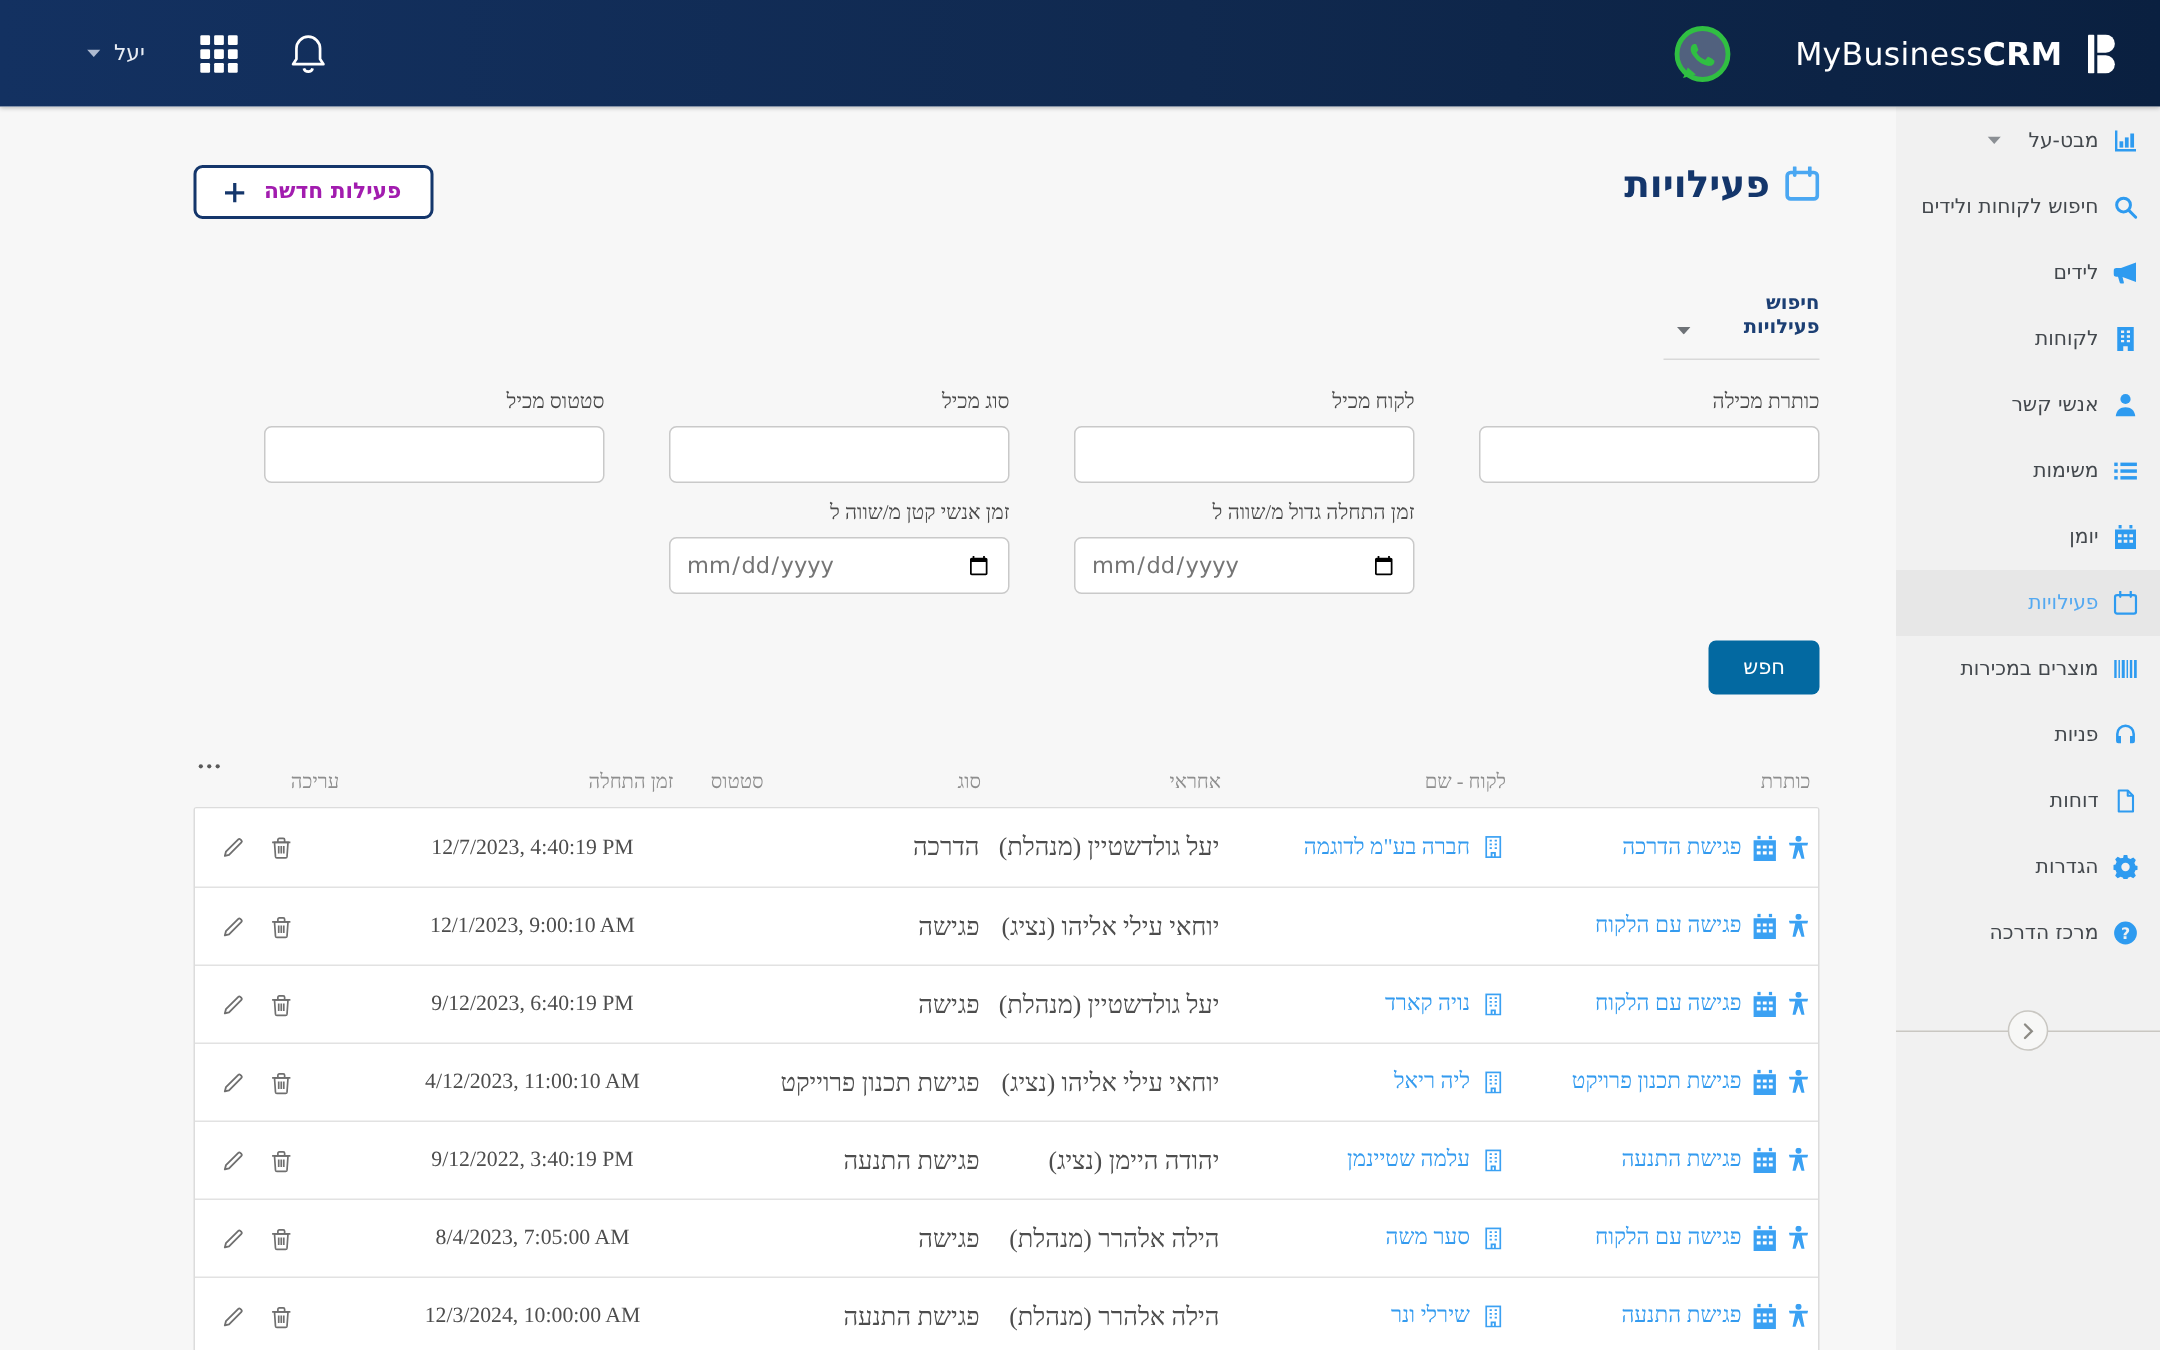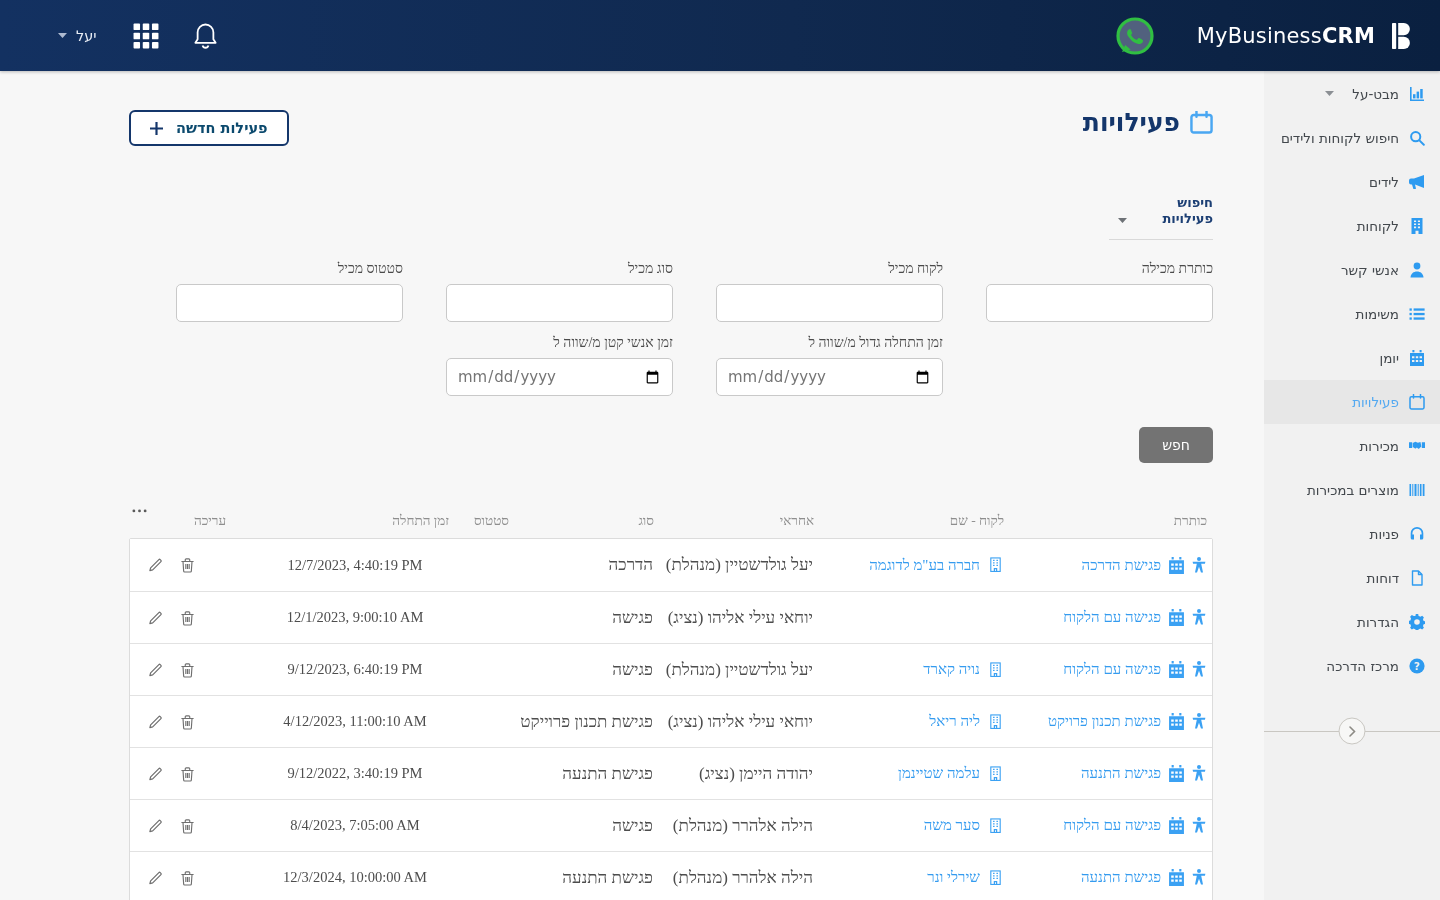--- a/index.html
+++ b/index.html
@@ -61,21 +61,21 @@
 
   
   .main { flex:1; padding:37px 51px 0 131px; }
 
   .title-row { display:flex; justify-content:space-between; align-items:flex-start; }
   .page-title { display:flex; align-items:center; gap:10px; color:#14366b; font-size:25px; font-weight:700; }
   .page-title .t-icon { width:23px; height:23px; color:#4aa7f2; }
   .new-btn {
     display:flex; align-items:center; gap:13px;
     background:#fff; border:2px solid #14366b; border-radius:6px;
-    color:#0c4a6e; font-size:14.5px; font-weight:600;
+    color:#a21caf; font-size:14.5px; font-weight:600;
     padding:8px 19px; cursor:pointer; margin-top:2px;
     font-family:"DejaVu Sans","Liberation Sans",sans-serif;
   }
   .new-btn .p-icon { width:13px; height:13px; color:#14366b; }
 
   .search-head { margin-top:49px; display:flex; align-items:flex-end; }
   .search-head-title { text-align:right; color:#1c3f74; font-size:13px; font-weight:700; line-height:16px; cursor:pointer; }
   .search-head .h-caret { width:9px; color:#6e7277; margin-right:35px; margin-bottom:4px; cursor:pointer; }
   .search-underline { width:104px; border-top:1px solid #d9d9d9; margin-top:12px; }
 
@@ -89,21 +89,21 @@
   .field input {
     width:100%; height:38px;
     border:1px solid #c9c9c9; border-radius:5px; background:#fff;
     padding:0 10px; font-size:15px; color:#444; outline:none;
   }
   .field input[type="date"] { color:#757575; font-family:"DejaVu Sans","Liberation Sans",sans-serif; }
   .c1 { grid-column:1; } .c2 { grid-column:2; } .c3 { grid-column:3; } .c4 { grid-column:4; }
 
   .search-actions { margin-top:31px; }
   .search-btn {
-    background:#737373; color:#fff; border:none; border-radius:5px;
+    background:#0369a1; color:#fff; border:none; border-radius:5px;
     font-size:14px; padding:10px 23px; cursor:pointer;
     font-family:"DejaVu Sans","Liberation Sans",sans-serif;
   }
 
   
   .serif { font-family:"Liberation Serif","DejaVu Serif","DejaVu Sans",serif; }
   .table-wrap { margin-top:50px; }
   .thead {
     display:grid; grid-template-columns:203px 190px 160px 145px 60px 190px 134px;
     color:#8e8e8e; font-size:13.5px; padding:0 0 9px 0; position:relative; align-items:end;
@@ -262,29 +262,20 @@
     <span class="s-icon">
             <svg viewBox="0 0 16 16" fill="none" stroke="currentColor" stroke-width="1.5">
               <rect x="1" y="2.8" width="14" height="12.2" rx="1.4"></rect>
               <path d="M4.5 0.5v3.4M11.5 0.5v3.4" stroke-linecap="round"></path>
             </svg>
           </span>
     <span class="s-label">פעילויות</span>
   </div>
         <div class="side-item">
     <span class="s-icon">
-            <svg viewBox="0 0 18 12" fill="currentColor">
-              <path d="M0 1.8h3.6v6.4H0zM14.4 1.8H18v6.4h-3.6z"></path>
-              <path d="M4.2 2.6l3-1.5 2.8 1.3 2.9-1 1 5.2-2.4 2.2a1 1 0 0 1-1.4 0l-1.2-1.2-1 1a1 1 0 0 1-1.4 0L4.2 7z"></path>
-            </svg>
-          </span>
-    <span class="s-label">מכירות</span>
-  </div>
-        <div class="side-item">
-    <span class="s-icon">
             <svg viewBox="0 0 16 16" fill="currentColor">
               <path d="M0.5 2h1.6v12H0.5zM3.3 2h1v12h-1zM5.5 2h2v12h-2zM8.7 2h1v12h-1zM10.9 2h1.6v12h-1.6zM13.7 2h1.8v12h-1.8z"></path>
             </svg>
           </span>
     <span class="s-label">מוצרים במכירות</span>
   </div>
         <div class="side-item">
     <span class="s-icon">
             <svg viewBox="0 0 16 16" fill="currentColor">
               <path d="M8 1a6.3 6.3 0 0 0-6.3 6.3V12a1.5 1.5 0 0 0 1.5 1.5H5V8.6H3.4V7.3a4.6 4.6 0 0 1 9.2 0v1.3H11v4.9h1.8A1.5 1.5 0 0 0 14.3 12V7.3A6.3 6.3 0 0 0 8 1z"></path>

